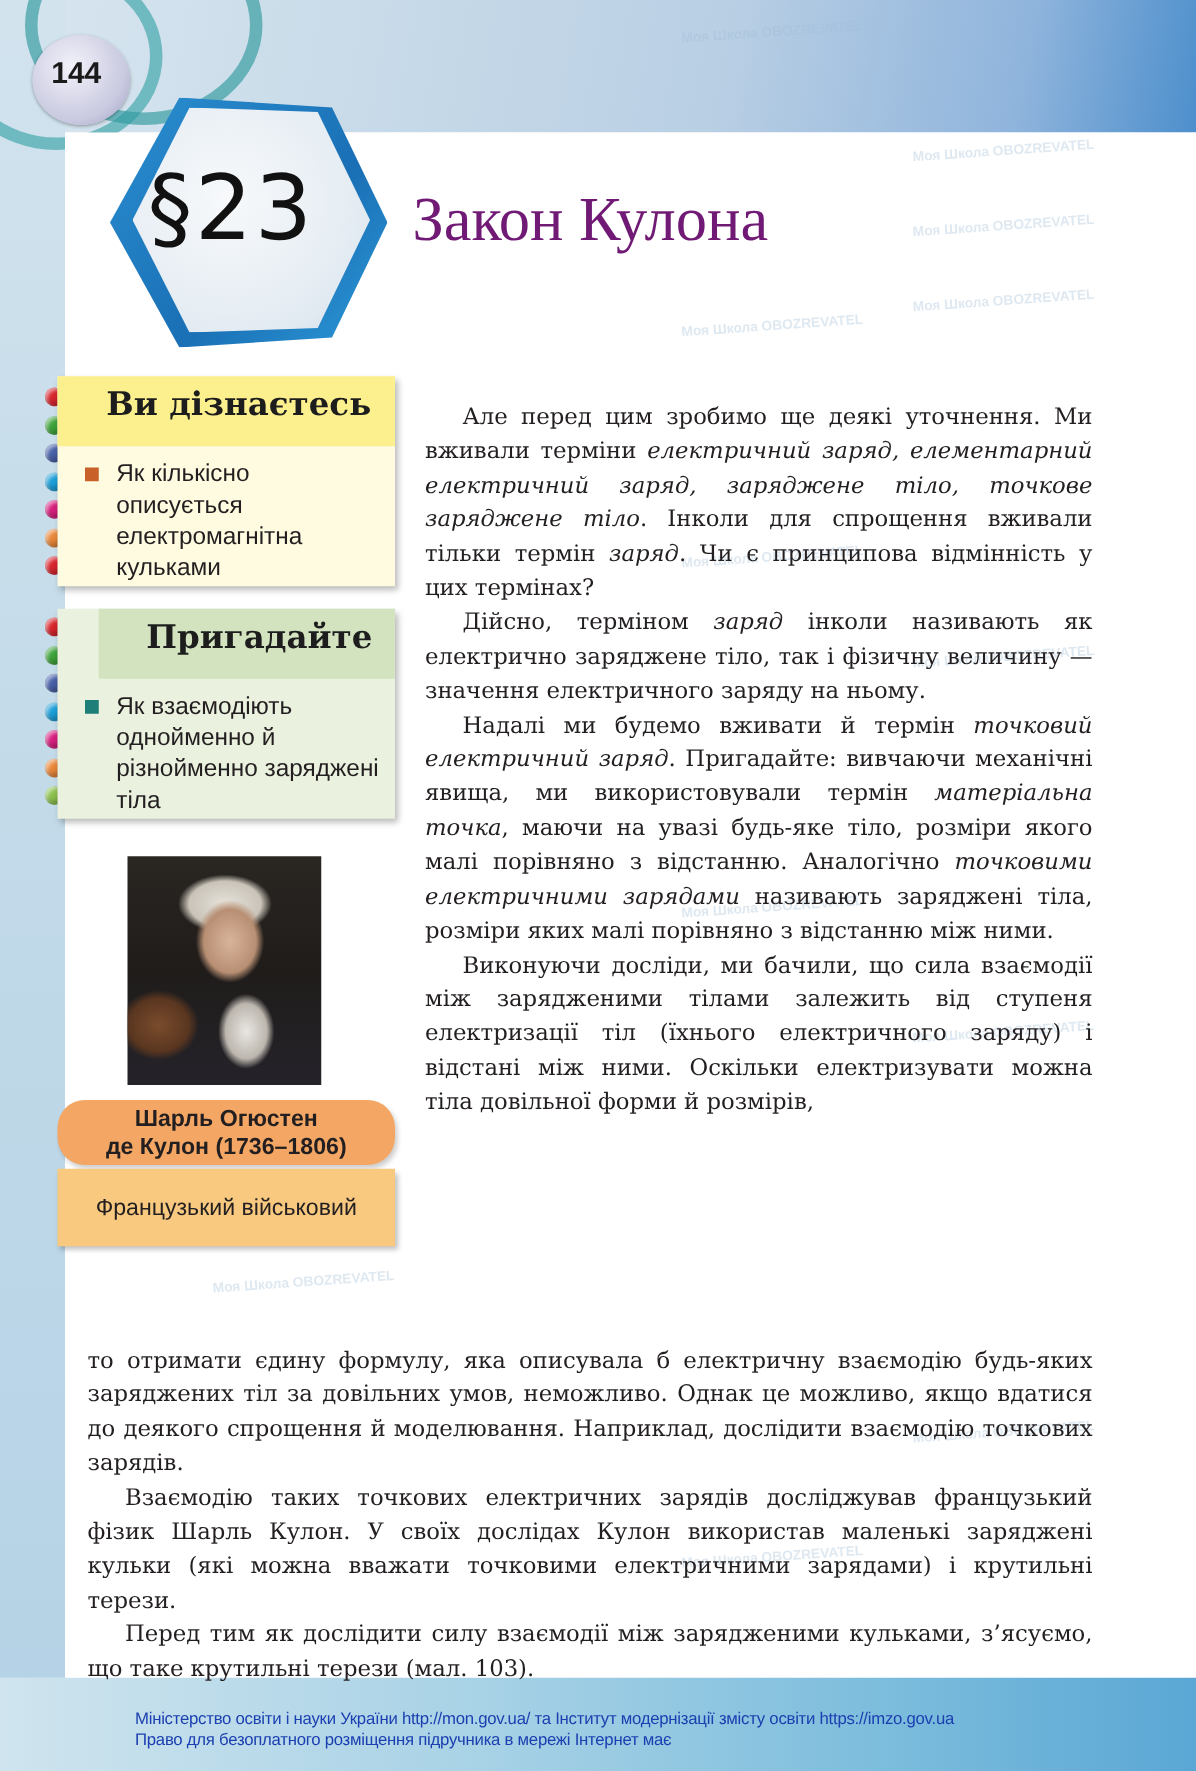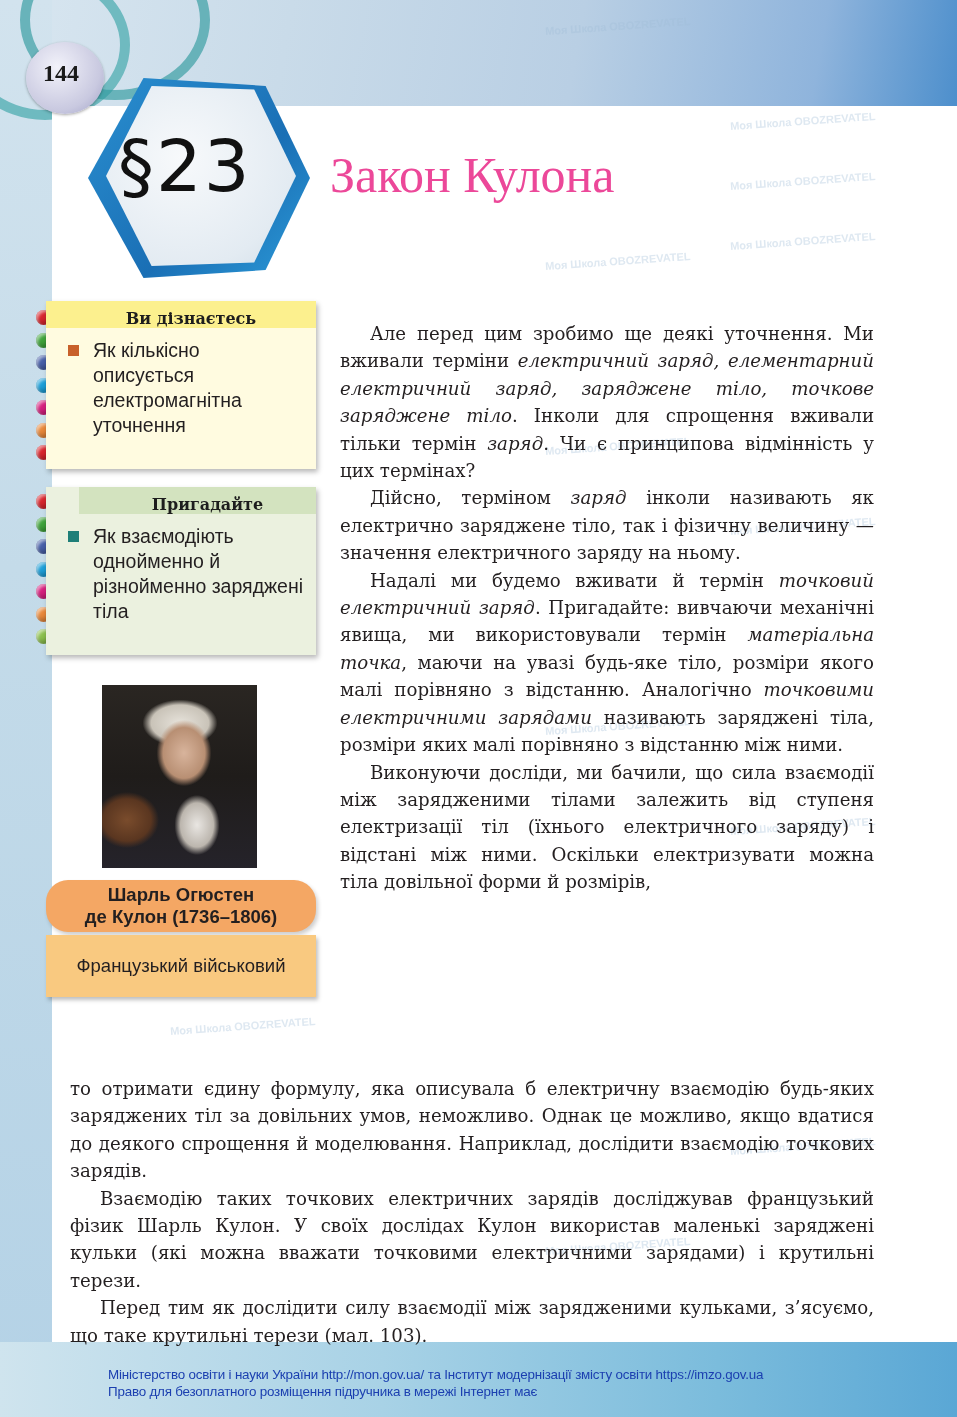--- a/index.html
+++ b/index.html
@@ -24,25 +24,25 @@
     background: linear-gradient(90deg, #cfe4ee 0%, #a8d2e6 40%, #7bbcdc 75%, #5aa7d5 100%);
   }
   .ring {
     position: absolute; border-radius: 50%; border: 10px solid #3aa5a8; opacity: .65;
   }
   .page-sheet {
     position: absolute; left: 52px; top: 106px; width: 905px; height: 1236px; background: #ffffff;
   }
   
   .page-number {
-    position: absolute; left: 26px; top: 42px; width: 78px; height: 72px; border-radius: 50%;
+    position: absolute; left: 26px; top: 28px; width: 78px; height: 72px; border-radius: 50%;
     background: radial-gradient(circle at 40% 35%, #f2f2fa 0%, #c9c9e0 65%, #9e9ec4 100%);
     box-shadow: 0 1px 3px rgba(0,0,0,.35);
     display: flex; align-items: center; justify-content: center;
-    font-family: Liberation Serif, serif; font-weight: bold; font-size: 24px; color: #1a1a1a;
+    font-family: Liberation Sans, sans-serif; font-weight: bold; font-size: 24px; color: #1a1a1a;
     padding-bottom: 10px; padding-right: 8px;
   }
   
   .hex-wrap { position: absolute; left: 88px; top: 78px; width: 222px; height: 200px; }
   .hex-outer {
     position: absolute; inset: 0;
     background: linear-gradient(135deg, #2a8fd0, #1a6fb5 60%, #2c9ad8);
     clip-path: polygon(25% 0, 80% 4%, 100% 50%, 80% 96%, 25% 100%, 0 50%);
   }
   .hex-inner {
@@ -50,36 +50,36 @@
     background: radial-gradient(circle at 40% 40%, #f7f9fb 0%, #e3ebf2 70%, #d2dee9 100%);
     clip-path: polygon(24% 0, 78% 2%, 100% 50%, 78% 98%, 24% 100%, 0 50%);
   }
   .section-number {
     position: absolute; left: 118px; top: 124px;
     font-family: "DejaVu Sans", sans-serif; font-size: 72px; color: #111; letter-spacing: 2px;
     font-weight: normal;
   }
   .chapter-title {
     position: absolute; left: 330px; top: 146px;
-    font-family: "Liberation Serif", serif; font-size: 50px; color: #ec4899; font-weight: normal;
+    font-family: "Liberation Serif", serif; font-size: 50px; color: #701a75; font-weight: normal;
   }
   
   .beads { position: absolute; left: 36px; width: 16px; }
   .bead {
     width: 15px; height: 15px; border-radius: 50%; margin-bottom: 7.5px;
     box-shadow: inset -2px -3px 4px rgba(0,0,0,.25), inset 2px 2px 3px rgba(255,255,255,.55);
   }
   
   .side-box {
     position: absolute; left: 46px; width: 270px;
     box-shadow: 2px 3px 5px rgba(0,0,0,.28);
   }
   .side-box .head {
-    font-family: "DejaVu Serif", serif; font-weight: bold; font-size: 16px; text-align: center;
-    padding: 8px 0 0 20px; color: #1d1d1d;
+    font-family: "DejaVu Serif", serif; font-weight: bold; font-size: 26px; text-align: center;
+    padding: 8px 0 18px 20px; color: #1d1d1d;
   }
   .side-box .body {
     padding: 10px 10px 12px 22px; display: flex; gap: 14px;
     font-family: "Liberation Sans", sans-serif; font-size: 19.5px; line-height: 25px; color: #231f20;
   }
   .side-box .sq { width: 11px; height: 11px; margin-top: 7px; flex: none; }
   .box-learn { top: 301px; height: 168px; background: #fffbe0; }
   .box-learn .head { background: #fcf08e; }
   .box-recall { top: 487px; height: 168px; background: #ebf1df; }
   .box-recall .head { background: #d3e3bf; margin-left: 33px; }
@@ -176,21 +176,21 @@
     <div class="bead" style="background: rgb(72, 96, 168);"></div>
     <div class="bead" style="background: rgb(30, 159, 216);"></div>
     <div class="bead" style="background: rgb(214, 32, 126);"></div>
     <div class="bead" style="background: rgb(232, 136, 58);"></div>
     <div class="bead" style="background: rgb(216, 38, 46);"></div>
   </div>
 <div class="side-box box-learn">
   <div class="head">Ви дізнаєтесь</div>
   <div class="body">
     <span class="sq" style="background:#c8602a;"></span>
-    <span>Як кількісно описується електромагнітна уточнення</span>
+    <span>Як кількісно описується електромагнітна кульками</span>
   </div>
 </div>
 
 <div class="beads" style="top:494px;" id="beads-recall">
     <div class="bead" style="background: rgb(216, 38, 46);"></div>
     <div class="bead" style="background: rgb(63, 163, 59);"></div>
     <div class="bead" style="background: rgb(72, 96, 168);"></div>
     <div class="bead" style="background: rgb(30, 159, 216);"></div>
     <div class="bead" style="background: rgb(214, 32, 126);"></div>
     <div class="bead" style="background: rgb(232, 136, 58);"></div>

